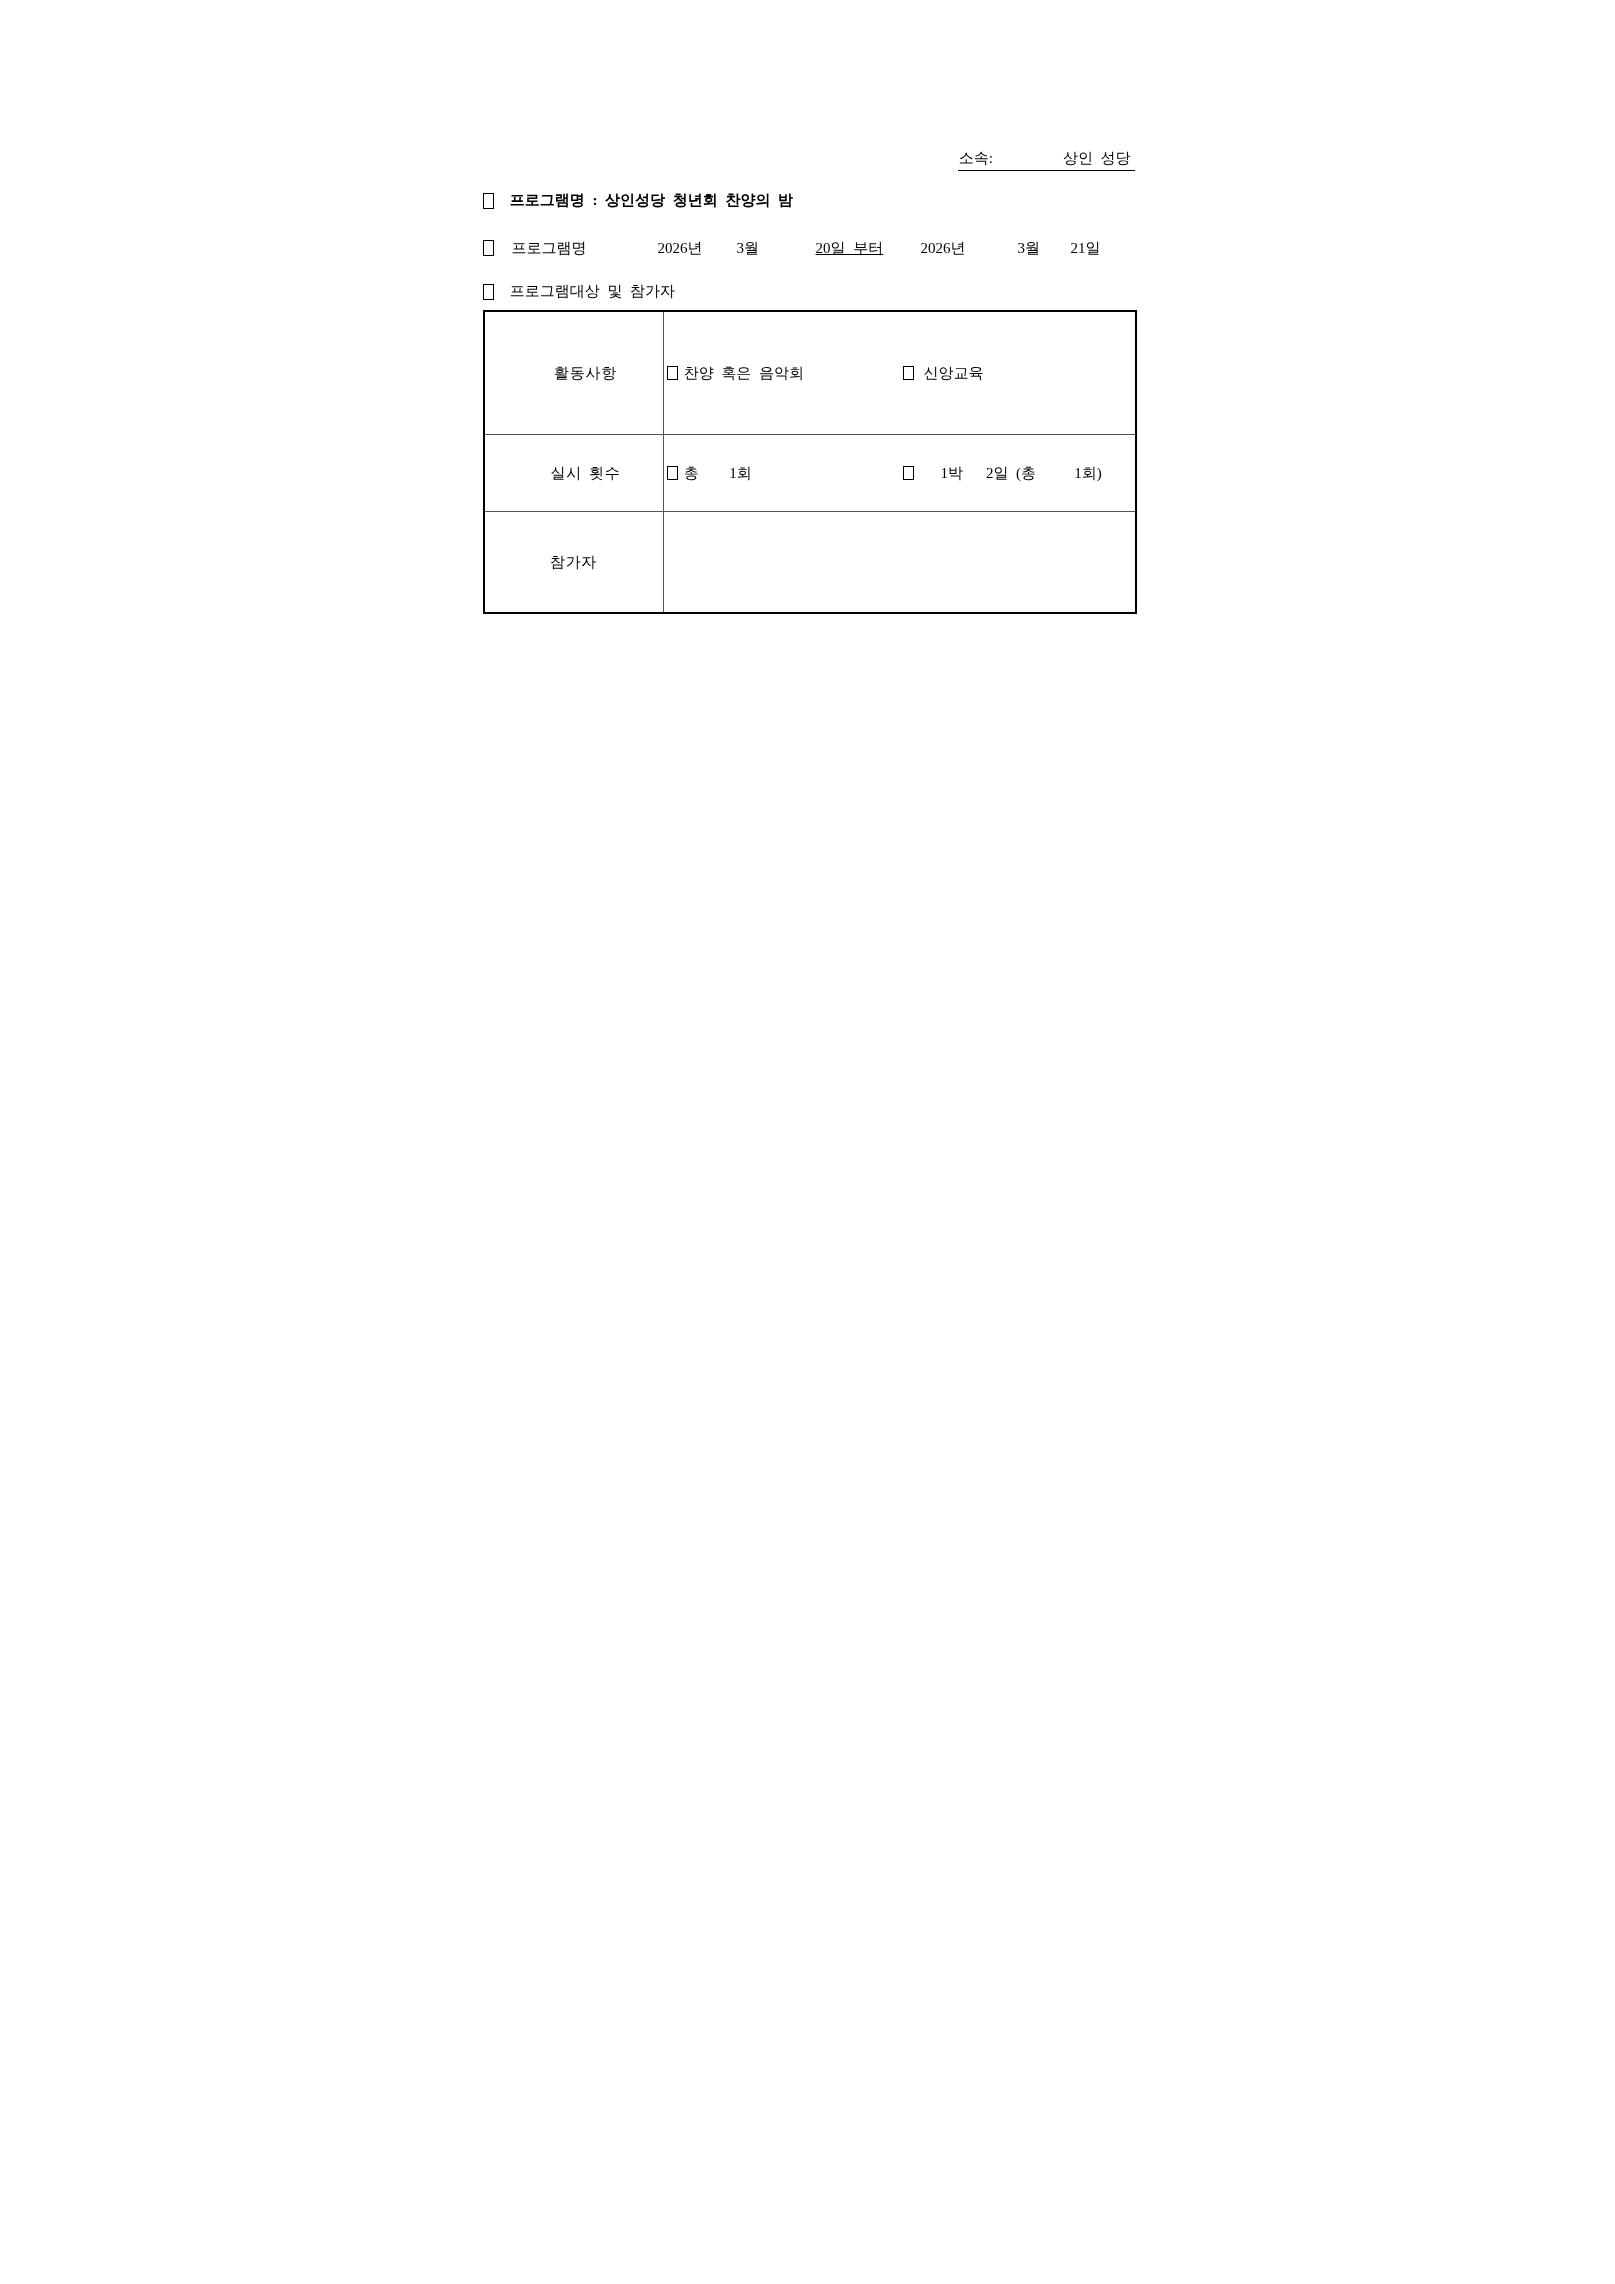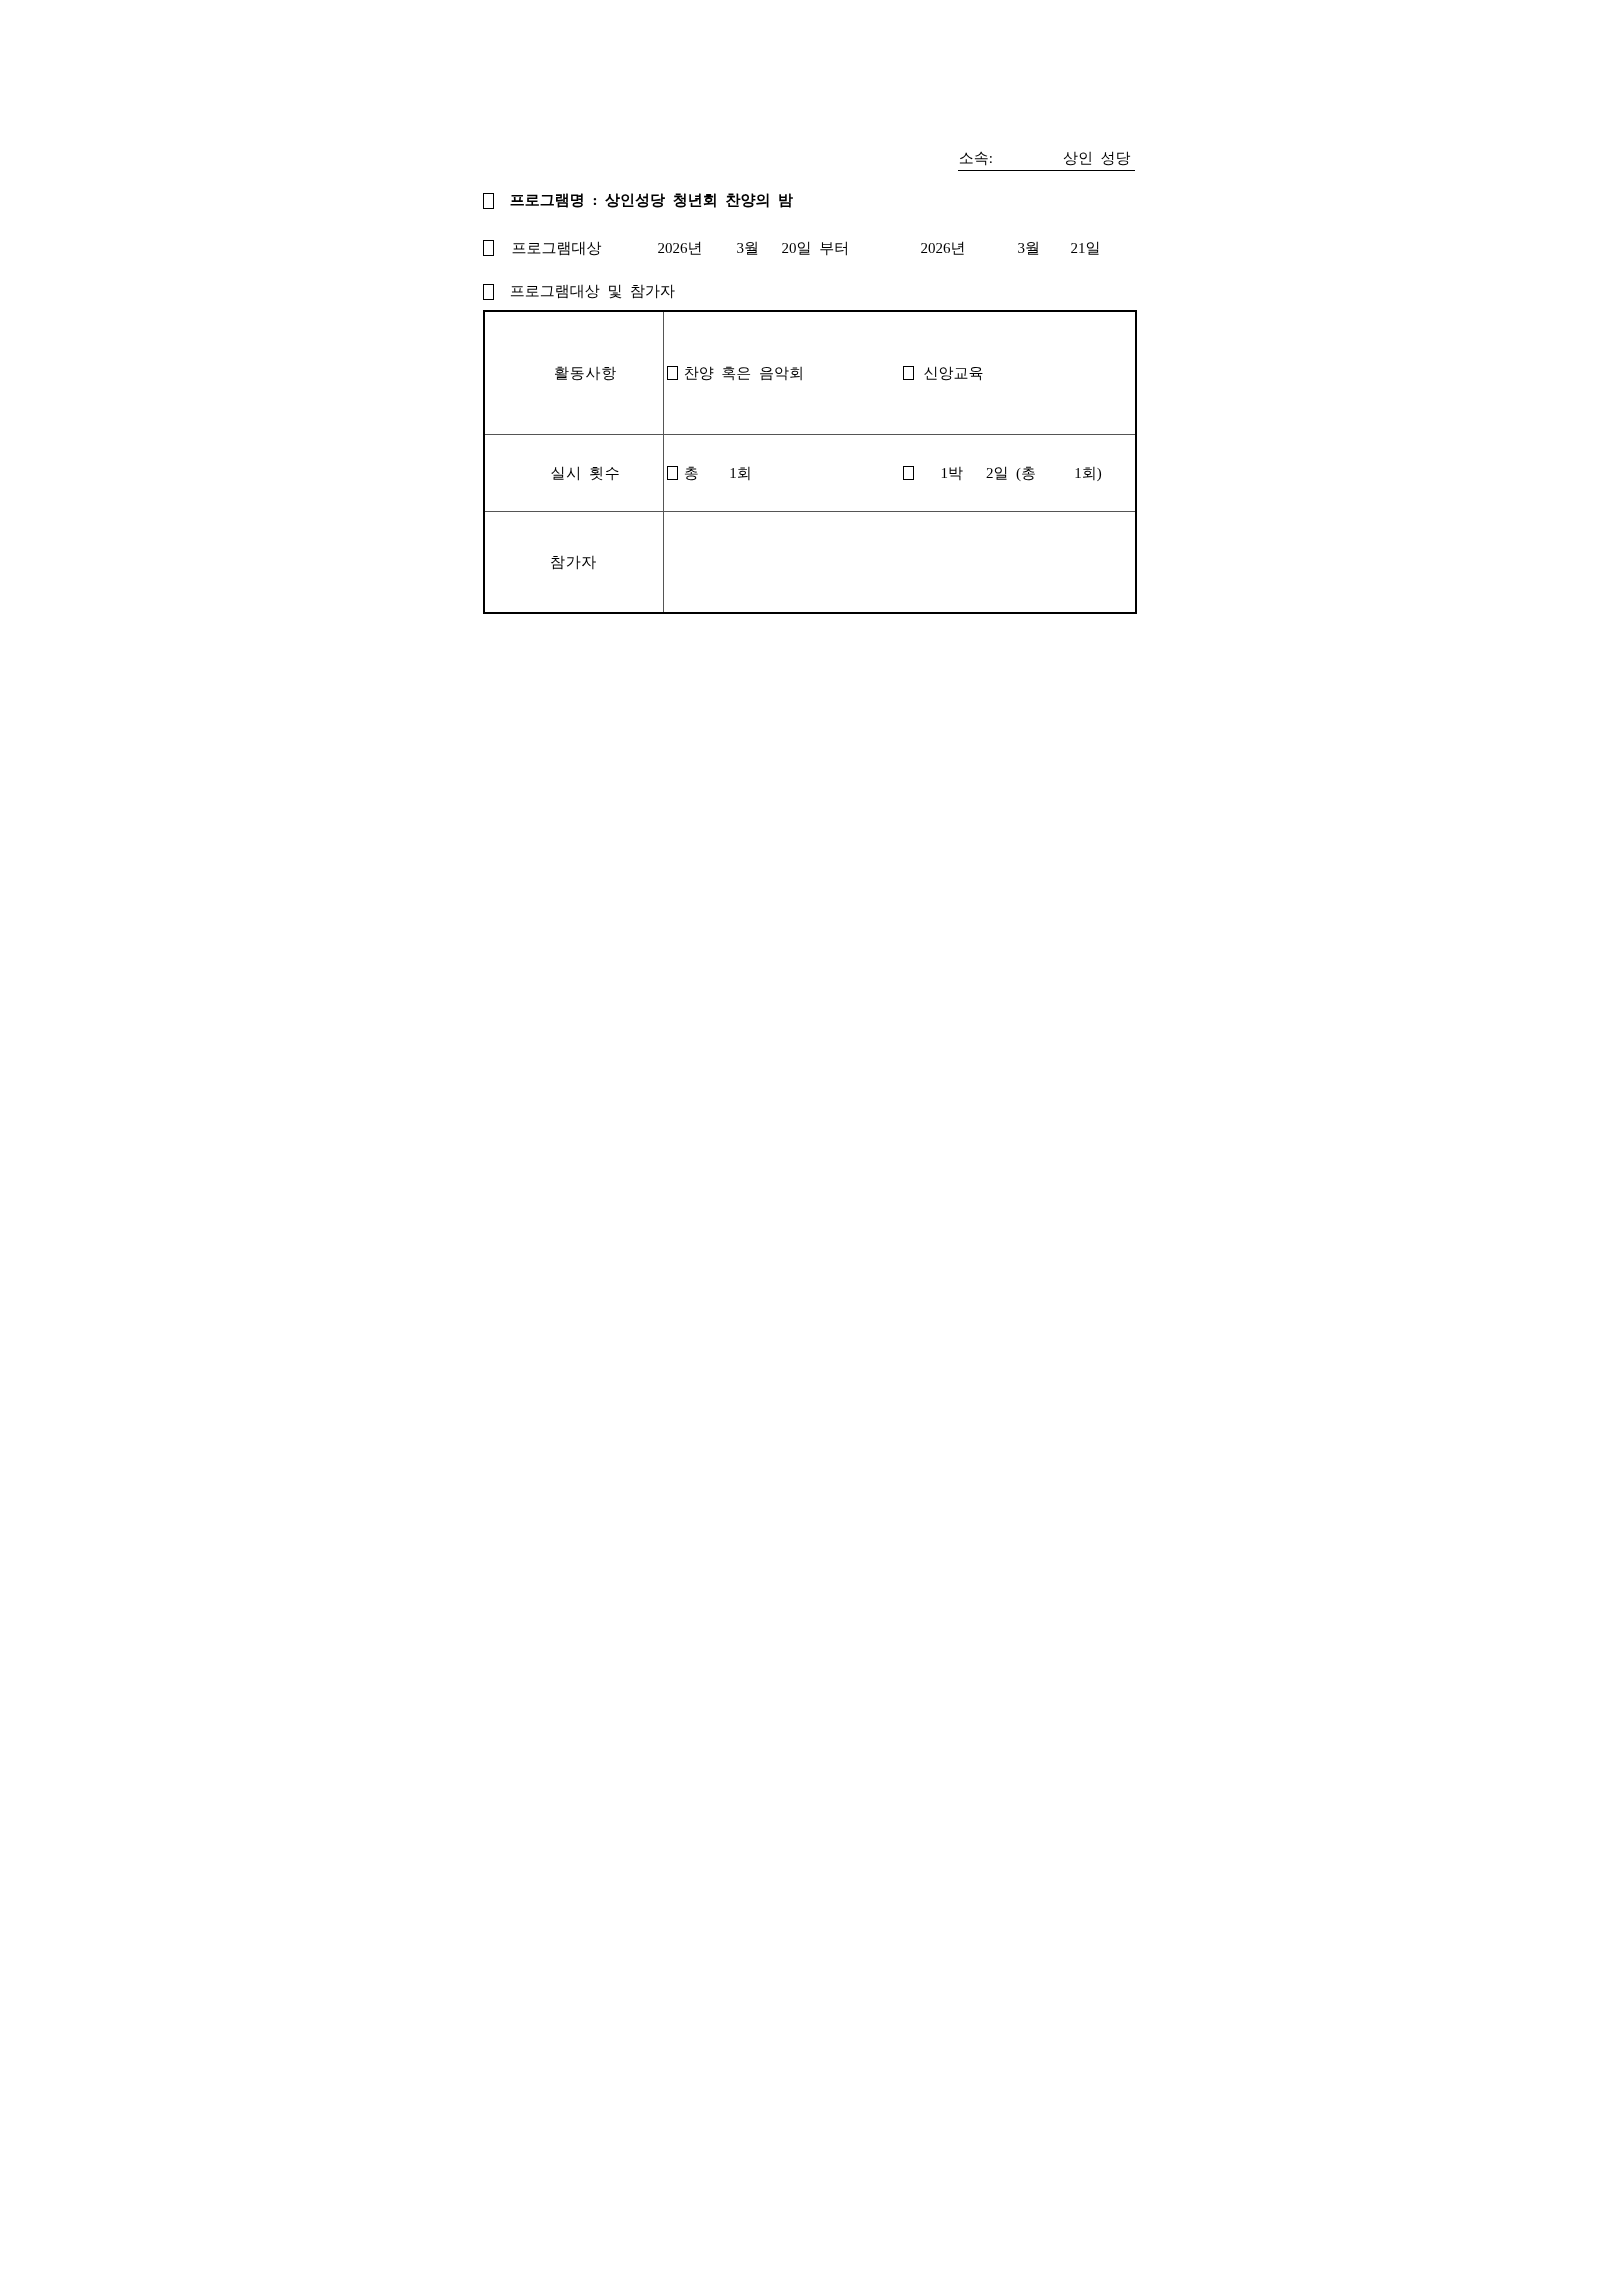--- a/index.html
+++ b/index.html
@@ -49,21 +49,21 @@
     font-size:15px; line-height:21px;
   }
   .line-period .cb {
     position:absolute; left:79px; top:2px;
     width:11.7px; height:16.3px; border:1.3px solid #000;
   }
   .line-period .tok { position:absolute; top:0; white-space:pre; }
   .tok-period-label { left:108px; }
   .tok-start-year  { left:254px; }
   .tok-start-month { left:333px; }
-  .tok-start-day   { left:378px; word-spacing:3.9px; }
+  .tok-start-day   { left:412px; word-spacing:3.9px;text-decoration:underline; }
   .tok-end-year    { left:517px; }
   .tok-end-month   { left:614px; }
   .tok-end-day     { left:667px; }
   
   .tbl {
     position:absolute; top:310px; left:79px; width:654px;
     border:2px solid #000;
     display:grid;
     grid-template-columns:179px 1fr;
     grid-template-rows:123px 77px 100px;
@@ -112,21 +112,21 @@
     <span>상인 성당</span>
   </div>
 
   <div class="hline line-name">
     <span class="cb"></span>
     <span>프로그램명 : 상인성당 청년회 찬양의 밤</span>
   </div>
 
   <div class="line-period">
     <span class="cb"></span>
-    <span class="tok tok-period-label">프로그램대상</span>
+    <span class="tok tok-period-label">프로그램명</span>
     <span class="tok tok-start-year">2026년</span>
     <span class="tok tok-start-month">3월</span>
     <span class="tok tok-start-day">20일 부터</span>
     <span class="tok tok-end-year">2026년</span>
     <span class="tok tok-end-month">3월</span>
     <span class="tok tok-end-day">21일</span>
   </div>
 
   <div class="hline line-target">
     <span class="cb"></span>

